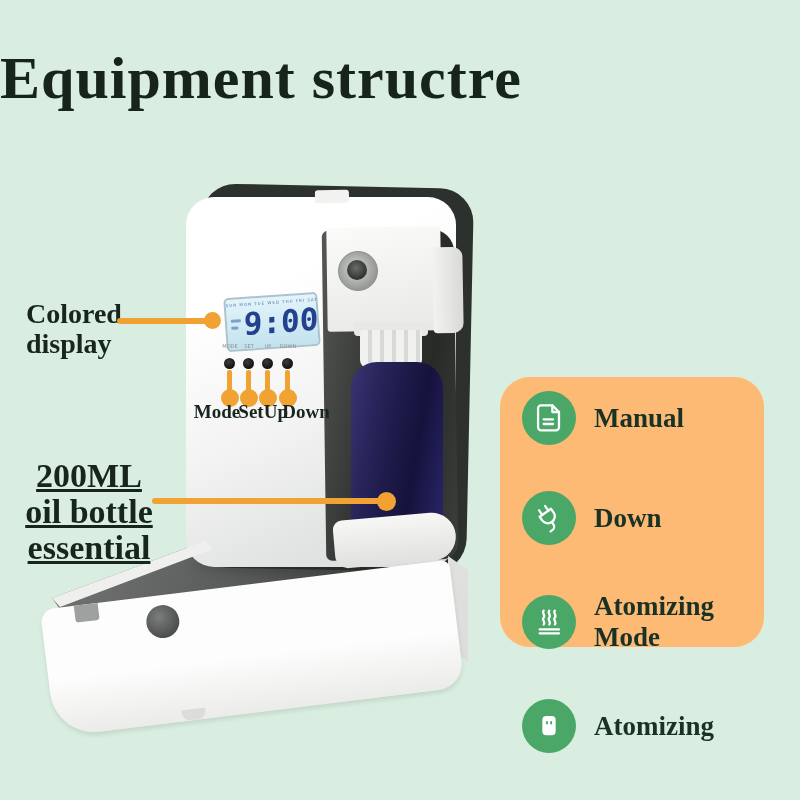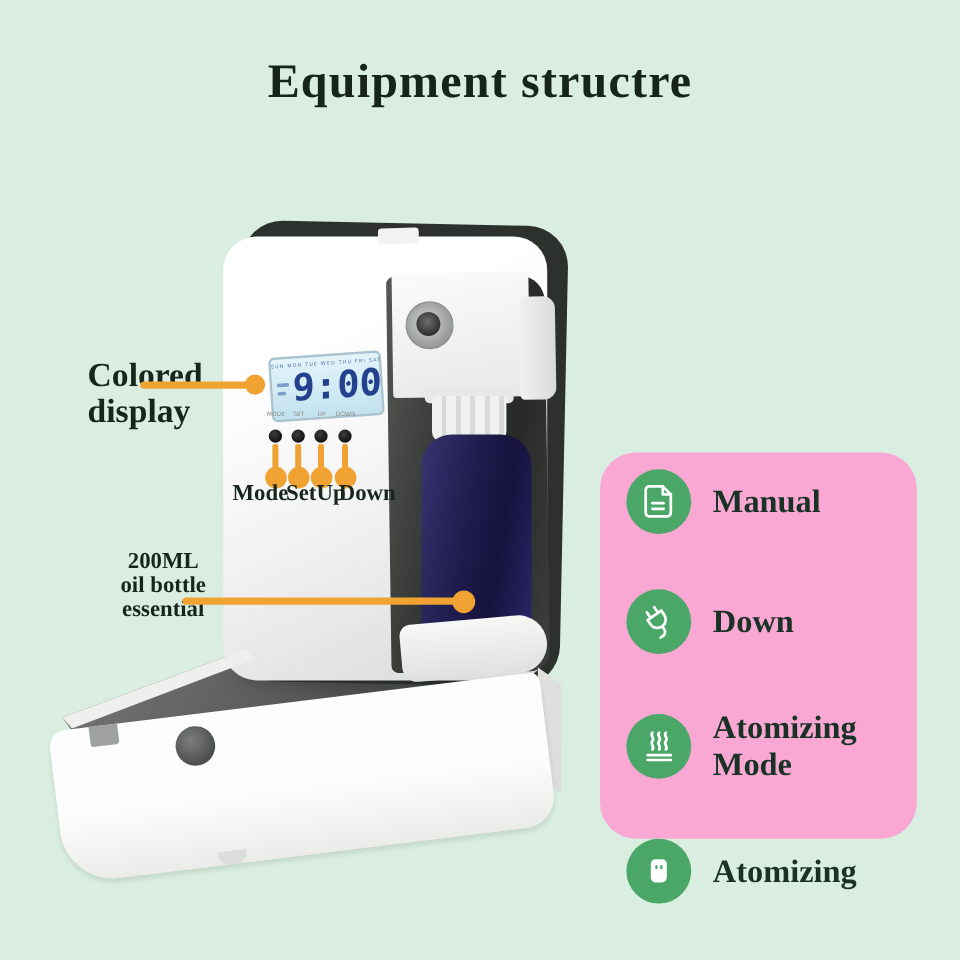--- a/index.html
+++ b/index.html
@@ -4,27 +4,27 @@
 <style>
   html,body{margin:0;padding:0;}
   .stage{
     position:relative;width:800px;height:800px;overflow:hidden;
     background:#d9eee0;
     font-family:"Liberation Serif",serif;
   }
   .abs{position:absolute;}
   
   .title{
-    position:absolute;top:44px;left:0;width:100%;text-align:center;
-    font-size:40px;font-weight:700;color:#16241b;letter-spacing:1px;
+    position:absolute;top:44px;left:0;width:100%;
+    font-size:60px;font-weight:700;color:#16241b;letter-spacing:1px;
   }
   
-  .callout-text{position:absolute;color:#17251c;font-weight:700;line-height:1.06;margin-left:47px;}
+  .callout-text{position:absolute;color:#17251c;font-weight:700;line-height:1.06;}
   .callout-display{left:26px;top:299px;font-size:28px;}
-  .callout-bottle{left:16px;top:458px;width:146px;font-size:19px;text-align:center;}
+  .callout-bottle{left:16px;top:458px;width:146px;font-size:34px;text-align:center;text-decoration:underline;}
   .pointer-line{position:absolute;height:6px;background:#f0a233;border-radius:3px;}
   .pointer-dot{position:absolute;background:#f0a233;border-radius:50%;}
   
   .back-shell{left:198px;top:186px;width:272px;height:384px;background:#2c312d;border-radius:34px;transform:rotate(1.2deg);}
   .unit-shadow{left:196px;top:548px;width:250px;height:26px;background:rgba(30,35,30,.35);border-radius:50%;filter:blur(7px);}
   .unit-body{left:186px;top:197px;width:270px;height:370px;border-radius:28px;
     background:linear-gradient(155deg,#ffffff 25%,#f2f3f2 55%,#e3e5e4 80%,#d8dad9);}
   .top-tab{left:315px;top:190px;width:34px;height:13px;background:#f2f3f1;border-radius:3px;transform:rotate(-1.5deg);}
   .compartment{left:324px;top:230px;width:132px;height:330px;border-radius:6px 22px 16px 6px;
     background:linear-gradient(100deg,#555855 0%,#2e312e 45%,#272a27 70%,#3c3f3c);transform:rotate(-0.8deg);}
@@ -72,21 +72,21 @@
     clip-path:polygon(448px 556px,468px 570px,468px 662px,448px 646px);
     background:linear-gradient(180deg,#f2f2f1,#d8d9d7);}
   .drawer-face{left:40px;top:610px;width:412px;height:128px;transform:rotate(-7deg);transform-origin:0 0;
     border-radius:14px 8px 26px 44px;
     background:linear-gradient(180deg,#fdfdfd 55%,#ebebe9);box-shadow:0 3px 4px rgba(40,60,45,.12);}
   .face-notch{position:absolute;left:34px;top:0;width:24px;height:17px;background:#9ea19f;border-radius:0 0 3px 3px;}
   .face-hole{position:absolute;left:104px;top:10px;width:33px;height:33px;border-radius:50%;
     background:radial-gradient(circle at 40% 35%,#7b7e7c,#4c4f4d 70%);}
   .face-bottom-notch{position:absolute;left:128px;top:117px;width:24px;height:11px;background:#dcdddb;border-radius:0 0 9px 9px;}
   
-  .feature-panel{left:500px;top:377px;width:264px;height:322px;border-radius:30px;background:#f9a8d4;
+  .feature-panel{left:500px;top:377px;width:264px;height:270px;border-radius:30px;background:#fdba74;
     display:flex;flex-direction:column;justify-content:space-around;padding:14px 0;box-sizing:border-box;gap:46px;}
   .feature-row{display:flex;align-items:center;gap:18px;padding-left:22px;}
   .feature-icon{width:54px;height:54px;border-radius:50%;background:#4ba767;flex:0 0 auto;
     display:flex;align-items:center;justify-content:center;}
   .feature-icon svg{width:32px;height:32px;}
   .feature-label{font-size:27px;font-weight:700;color:#1a3226;}
 </style>
 </head>
 <body>
 

